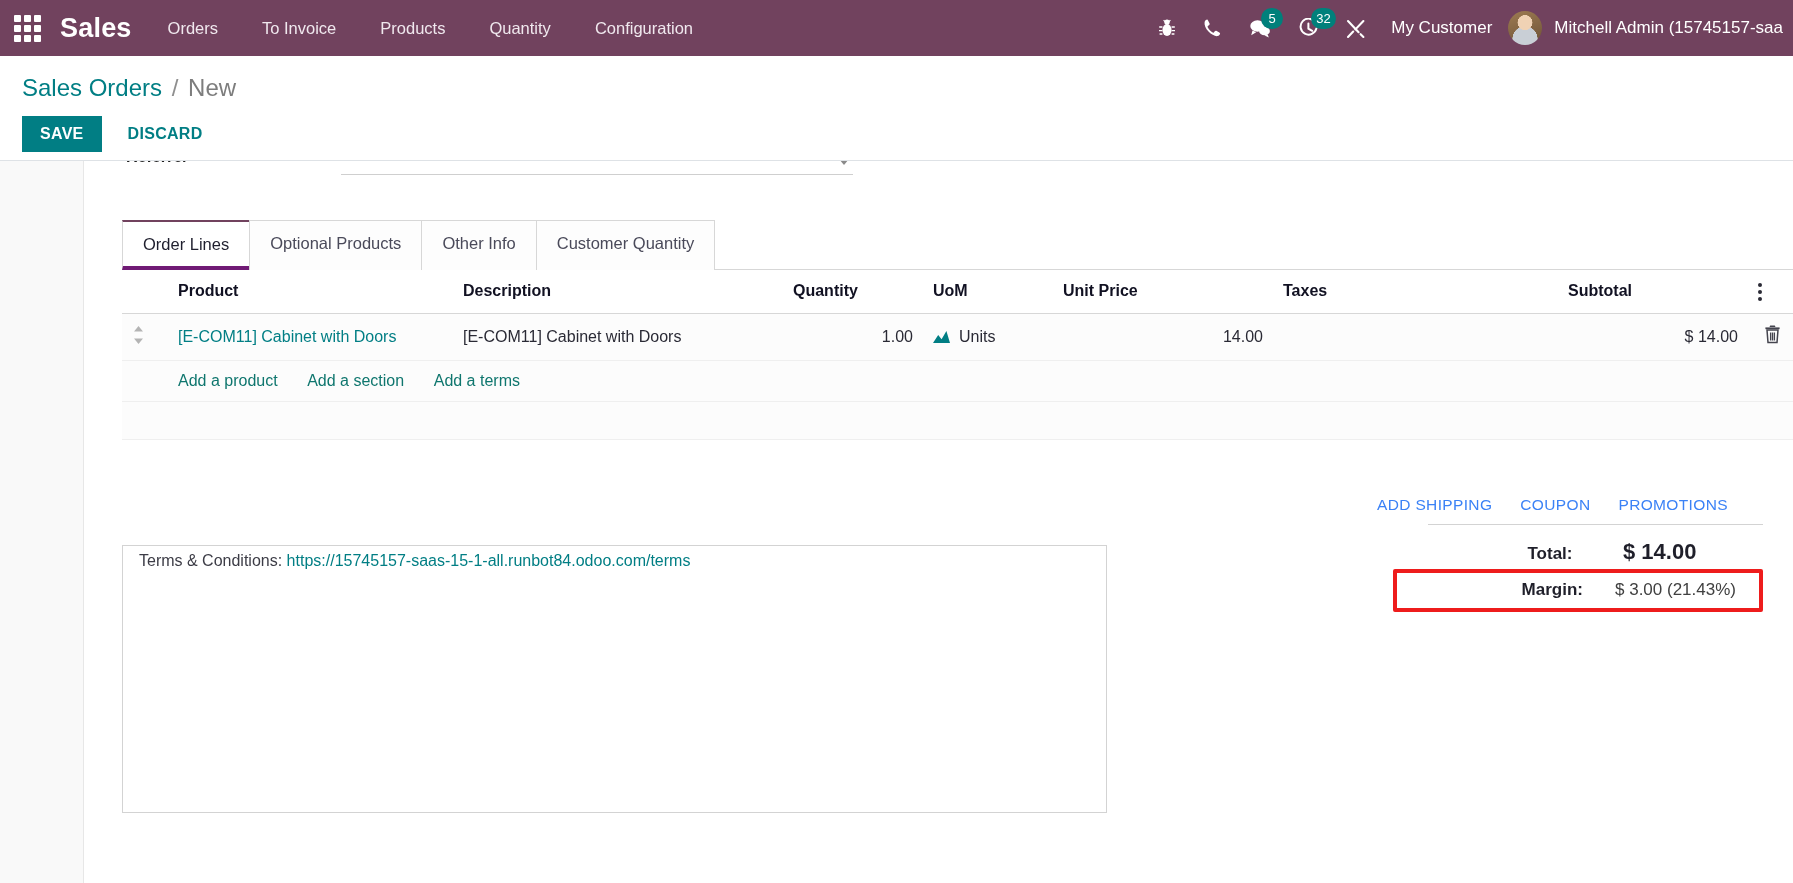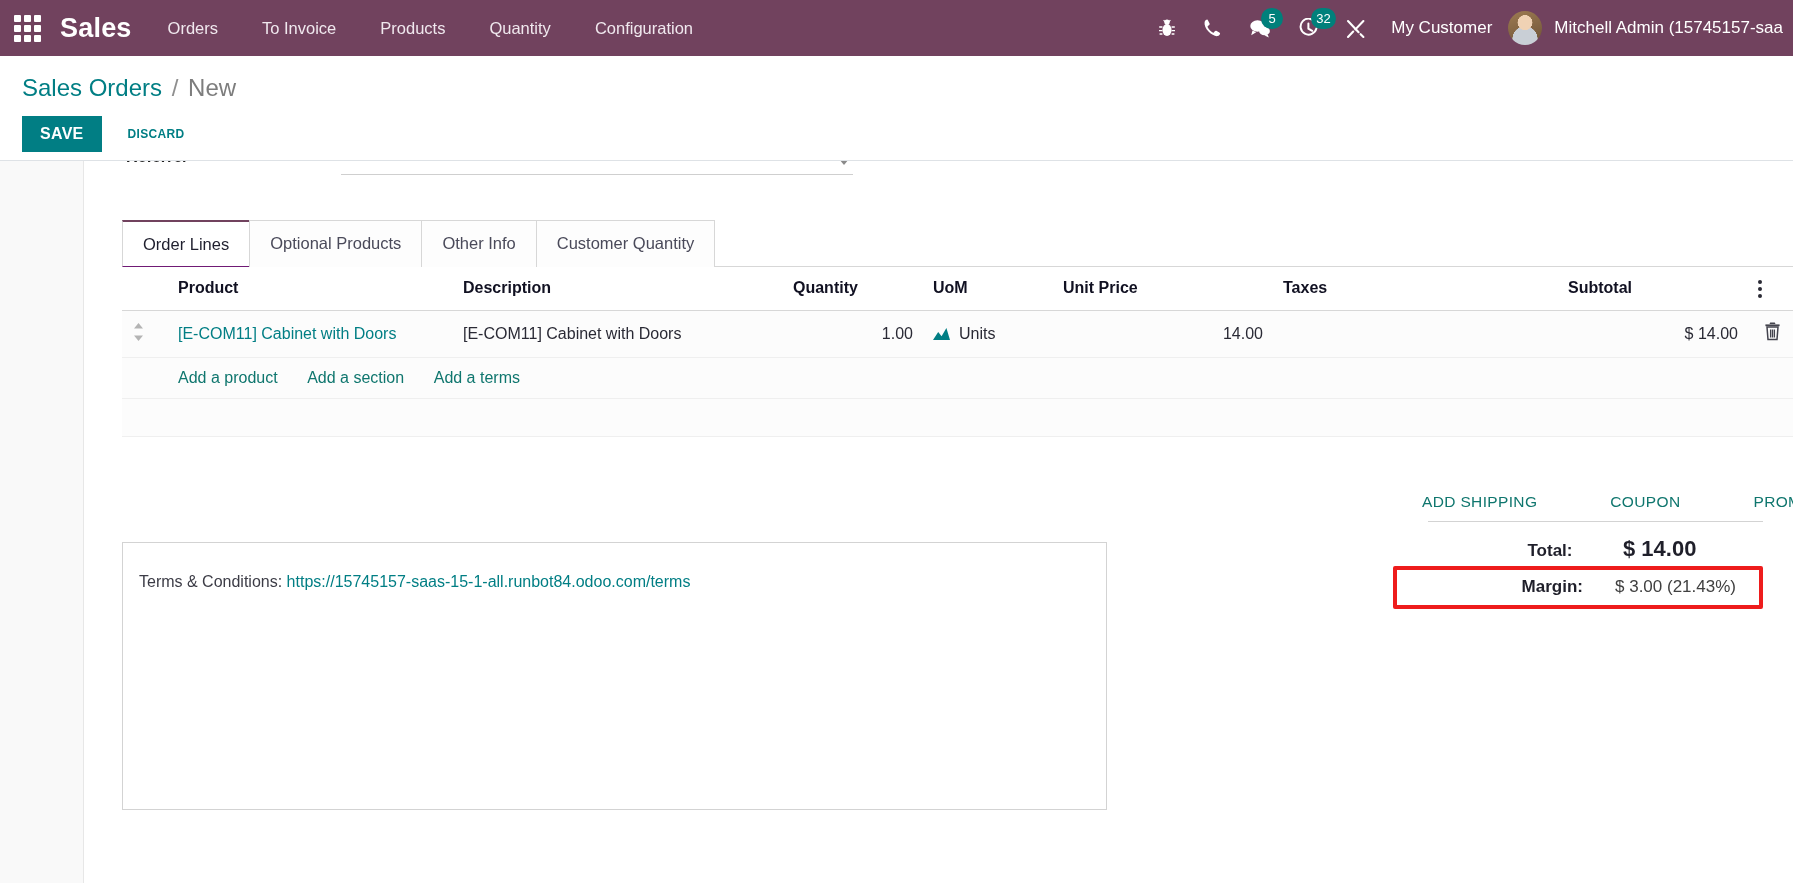--- a/index.html
+++ b/index.html
@@ -138,21 +138,21 @@
     font-weight: 700;
     letter-spacing: .3px;
     padding: 9px 18px;
     cursor: pointer;
     font-family: inherit;
   }
   .btn-discard {
     background: transparent;
     color: #017e84;
     border: none;
-    font-size: 12px;
+    font-size: 16px;
     font-weight: 700;
     letter-spacing: .3px;
     padding: 9px 18px;
     margin-left: 8px;
     cursor: pointer;
     font-family: inherit;
   }
 
   
   .content-area {
@@ -227,21 +227,21 @@
     margin-right: -1px;
     cursor: pointer;
     line-height: 20px;
     position: relative;
     top: 1px;
   }
   .tab.active {
     color: #1f1f2e;
     border-top: 2px solid #71425e;
     background: #ffffff;
-    border-bottom: 1px solid #701a75;
+    border-bottom: 4px solid #701a75;
   }
   .tab:not(.active) { background: #fdfdfd; }
 
   
   .o2m { padding-right: 0; }
   table.lines {
     width: 100%;
     border-collapse: collapse;
     table-layout: fixed;
   }
@@ -314,48 +314,47 @@
   .footer-wrap {
     display: flex;
     padding: 0 0 0 38px;
     margin-top: 56px;
     align-items: flex-start;
   }
   .notes-box {
     width: 985px;
     min-height: 268px;
     border: 1px solid #d3d3d3;
-    padding: 30px 16px;
+    padding: 6px 16px;
     font-size: 16px;
     color: #3c3c46;
     background: #ffffff;
     margin-top: 49px;
   }
   .terms-link { color: #017e84; cursor: pointer; }
 
   .totals-col {
     margin-left: auto;
     width: 420px;
     padding-right: 30px;
   }
   .promo-row {
     display: flex;
     justify-content: flex-start;
     gap: 28px;
     margin-bottom: 10px;
     padding-left: 4px;
   }
   .promo-link {
-    color: #0f766e;
+    color: #3b82f6;
     font-size: 15.5px;
     font-weight: 400;
     letter-spacing: .35px;
     cursor: pointer;
     white-space: nowrap;
-    margin-left: 45px;
   }
   .totals-sep { border-top: 1px solid #d3d3d3; margin: 2px 0 10px 55px; }
   .total-line {
     display: flex;
     align-items: baseline;
     justify-content: flex-end;
     padding: 4px 0;
   }
   .total-label {
     font-size: 17px;

